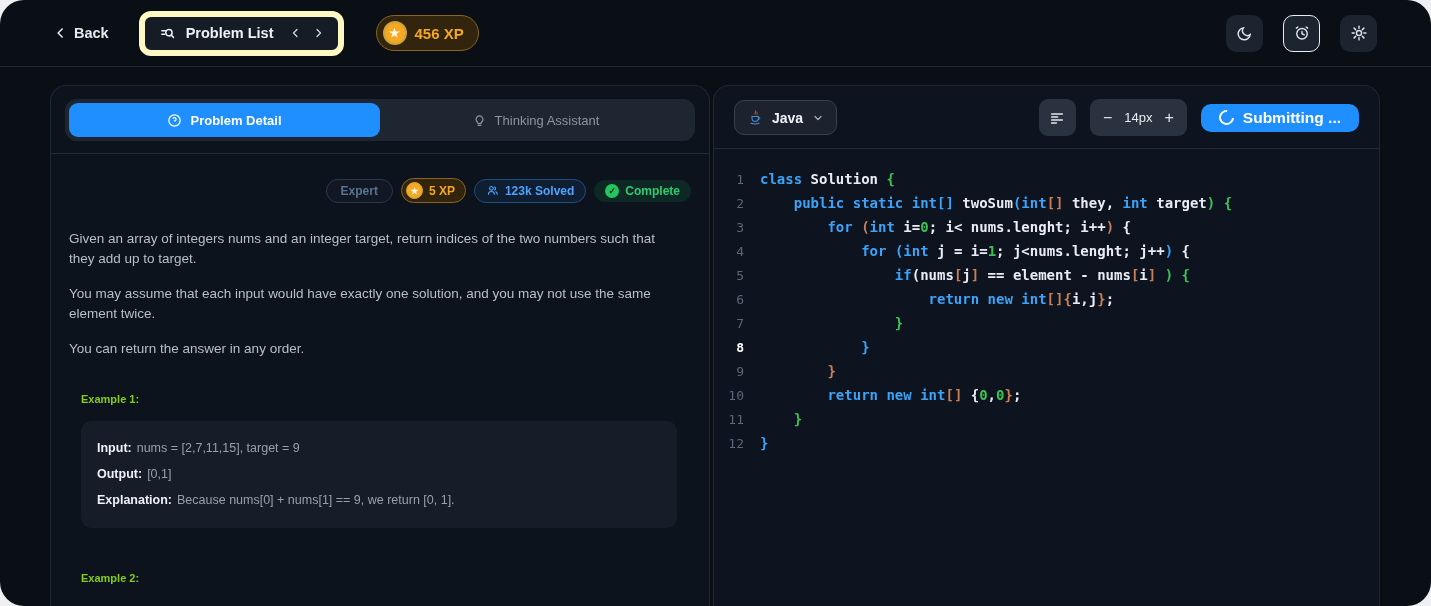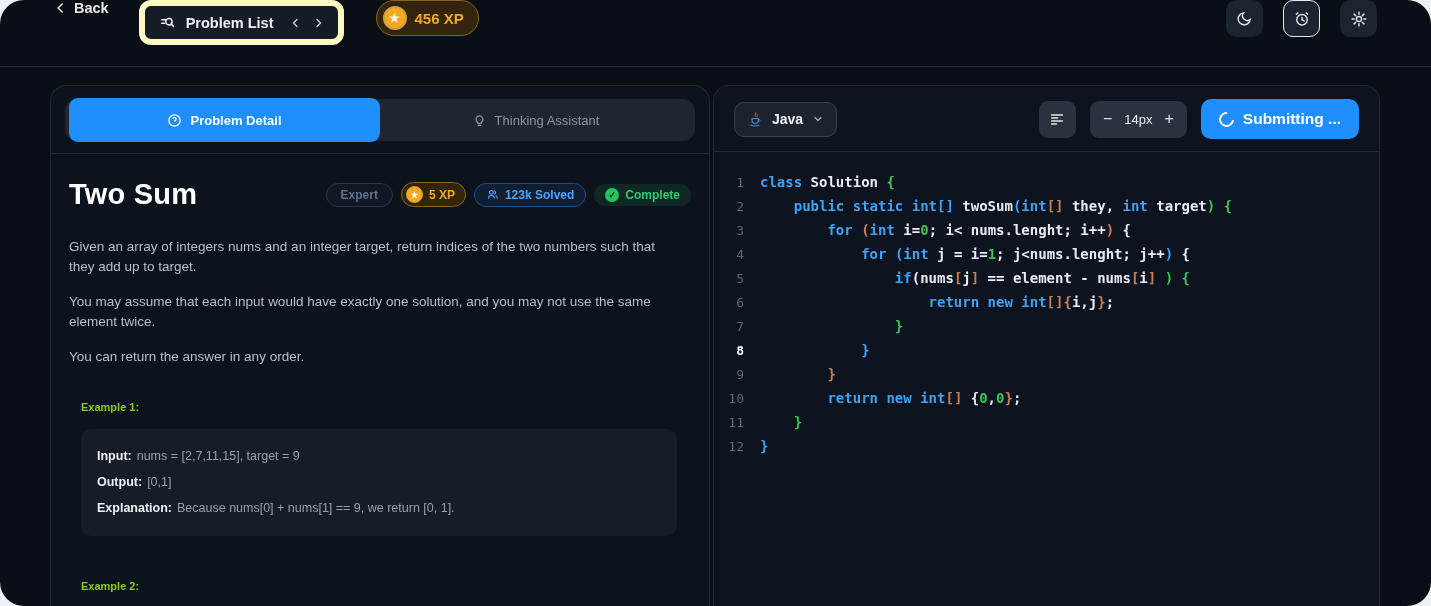--- a/index.html
+++ b/index.html
@@ -3,21 +3,21 @@
 <meta charset="utf-8">
 <style>
   * { margin:0; padding:0; box-sizing:border-box; }
   html,body { width:1431px; height:606px; background:#eef0f3; font-family:"Liberation Sans", sans-serif; }
   .app {
     position:relative; width:1431px; height:606px; background:#0a0e15;
     border-radius:24px; overflow:hidden; color:#e6e9ee;
   }
   
   .header {
-    height:67px; display:flex; align-items:flex-start; padding:0 54px;
+    height:67px; display:flex; align-items:center; padding:0 54px;
     border-bottom:1px solid #212b38;
   }
   .back { display:flex; align-items:center; gap:6px; color:#e6e9ee; font-size:14.5px; font-weight:600; cursor:pointer; }
   .pill-btn {
     margin-left:30px; display:flex; align-items:center; gap:10px;
     border:6px solid #fef9c3; background:#151c26; border-radius:12px;
     padding:8px 14px; font-size:14.5px; font-weight:600; color:#eef1f5;
   }
   .pill-btn .navs { display:flex; align-items:center; gap:10px; margin-left:6px; color:#cfd6de; }
   .xp-pill {
@@ -44,21 +44,21 @@
   }
   .left-card { position:absolute; left:50px; width:660px; top:0; bottom:0; overflow:hidden; }
   .right-card { position:absolute; left:713px; width:667px; top:0; bottom:0; overflow:hidden; background:#0d1420; }
 
   
   .tabs-strip { padding:13px 14px 12px; border-bottom:1px solid #222c39; }
   .tabs {
     display:flex; align-items:center; background:#1e2631; border-radius:12px; padding:4px; height:42px;
   }
   .tab { flex:1; display:flex; align-items:center; justify-content:center; gap:8px;
-         font-size:13px; color:#8b95a1; height:44px; border-radius:9px; cursor:pointer; }
+         font-size:13px; color:#8b95a1; height:34px; border-radius:9px; cursor:pointer; }
   .tab.active { background:#1f8fff; color:#ffffff; font-weight:700; }
   .left-content { padding:0 18px 30px; }
   .title-row { display:flex; align-items:center; margin-top:24px; }
   .problem-title { font-size:29px; font-weight:800; color:#ffffff; letter-spacing:.2px; }
   .badges { margin-left:auto; display:flex; align-items:center; gap:8px; }
   .badge { display:flex; align-items:center; gap:6px; font-size:12px; font-weight:700;
            border-radius:14px; padding:4px 11px; white-space:nowrap; }
   .badge.difficulty { color:#5a7390; border:1px solid #27394e; background:rgba(30,41,59,.25); padding:4px 14px; }
   .badge.xp { color:#f6a821; background:#33250d; border:1px solid #8a6420; padding:3px 10px 3px 4px; }
   .badge.solved { color:#4da3ff; border:1px solid #1c4f83; background:rgba(31,94,160,.15); }
@@ -79,21 +79,21 @@
   .toolbar { display:flex; align-items:center; padding:13px 20px 12px; border-bottom:1px solid #222c39; }
   .lang-select { display:flex; align-items:center; gap:9px; background:#1c232e; border:1px solid #39424f;
                  border-radius:10px; padding:8px 12px; font-size:14px; font-weight:600; color:#f0f3f7; cursor:pointer; }
   .toolbar-right { margin-left:auto; display:flex; align-items:center; gap:14px; }
   .sq-btn { width:37px; height:37px; border-radius:9px; background:#2a323f; display:flex; align-items:center;
             justify-content:center; color:#e3e8ee; cursor:pointer; }
   .stepper { display:flex; align-items:center; gap:12px; background:#2a323f; border-radius:9px;
              padding:0 13px; height:37px; font-size:13px; color:#e8ecf1; }
   .stepper .op { font-size:16px; color:#dfe5ec; cursor:pointer; line-height:1; }
   .submit-btn { display:flex; align-items:center; gap:9px; background:#1f8fff; border-radius:10px;
-                height:40px; padding:0 18px; color:#ffffff; font-size:15.5px; font-weight:800; cursor:pointer; }
+                height:28px; padding:0 18px; color:#ffffff; font-size:15.5px; font-weight:800; cursor:pointer; }
   .spinner { width:15px; height:15px; border-radius:50%; border:2.5px solid #ffffff; border-right-color:transparent;
              transform:rotate(-40deg); }
 
   
   .editor { background:#0d1420; padding:18px 0; font-family:"DejaVu Sans Mono", monospace; font-size:14px; }
   .code-line { display:flex; height:24px; align-items:center; }
   .ln { width:46px; text-align:right; padding-right:16px; color:#5b6678; font-size:13px; flex:none; }
   .ln.active { color:#ffffff; font-weight:700; }
   .lc { white-space:pre; font-weight:700; color:#e9edf3; }
   .tok-kw { color:#3ba3f8; }
@@ -205,21 +205,20 @@
                   <line x1="10" y1="19.8" x2="14" y2="19.8"></line>
                 </svg>
             </span>
             <span>Thinking Assistant</span>
           </div>
         </div>
       </div>
 
       <div class="left-content">
         <div class="title-row">
-          <div class="problem-title">Two Sum</div>
           <div class="badges">
             <div class="badge difficulty">
               <span>Expert</span>
             </div>
             <div class="badge xp">
               <span class="coin small">★</span>
               <span>5 XP</span>
             </div>
             <div class="badge solved">
               <span>

